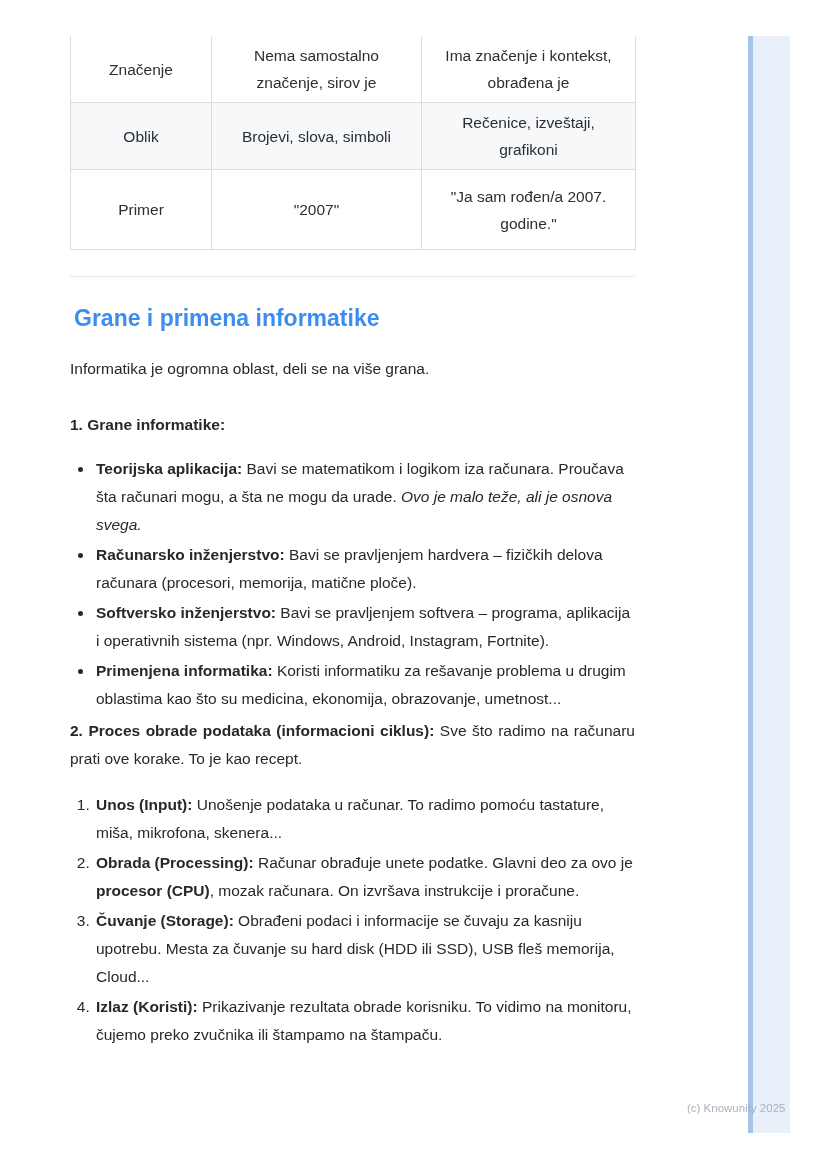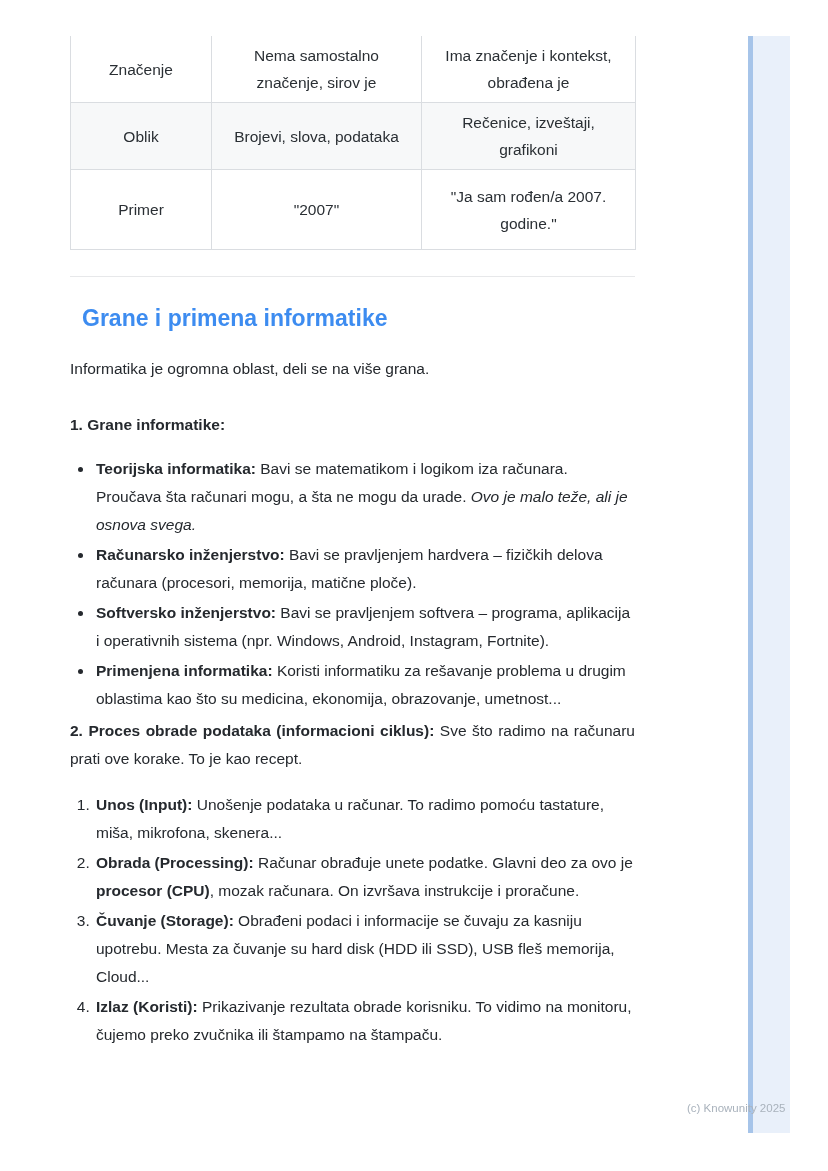--- a/index.html
+++ b/index.html
@@ -38,21 +38,21 @@
   tr.r2 { height: 58px; }
   tr.r3 { height: 80px; }
 
   hr.section-divider {
     border: none;
     border-top: 1px solid #e7e8ea;
     margin: 26px 0 0 0;
   }
 
   h2.section-heading {
-    margin: 28px 0 0 12px;
+    margin: 28px 0 0 4px;
     font-size: 23px;
     line-height: 26px;
     font-weight: 700;
     color: #3d8cf0;
   }
 
   p.body-text {
     margin: 0;
     font-size: 15.5px;
     line-height: 28px;
@@ -113,41 +113,41 @@
         <col style="width:214px">
     </colgroup>
     <tbody>
       <tr class="r1">
         <td>Značenje</td>
         <td>Nema samostalno značenje, sirov je</td>
         <td>Ima značenje i kontekst, obrađena je</td>
       </tr>
       <tr class="r2 striped">
         <td>Oblik</td>
-        <td>Brojevi, slova, podataka</td>
+        <td>Brojevi, slova, simboli</td>
         <td>Rečenice, izveštaji, grafikoni</td>
       </tr>
       <tr class="r3">
         <td>Primer</td>
         <td>"2007"</td>
         <td>"Ja sam rođen/a 2007. godine."</td>
       </tr>
     </tbody>
   </table>
 
   <hr class="section-divider">
 
   <h2 class="section-heading">Grane i primena informatike</h2>
 
   <p class="body-text intro">Informatika je ogromna oblast, deli se na više grana.</p>
 
   <p class="body-text branches-title">1. Grane informatike:</p>
 
   <ul class="rich-list">
-      <li><span class="seg-b">Teorijska informatika:</span><span> Bavi se matematikom i logikom iza računara. Proučava šta računari mogu, a šta ne mogu da urade. </span><span class="seg-i">Ovo je malo teže, ali je osnova svega.</span></li>
+      <li><span class="seg-b">Teorijska aplikacija:</span><span> Bavi se matematikom i logikom iza računara. Proučava šta računari mogu, a šta ne mogu da urade. </span><span class="seg-i">Ovo je malo teže, ali je osnova svega.</span></li>
       <li><span class="seg-b">Računarsko inženjerstvo:</span><span> Bavi se pravljenjem hardvera – fizičkih delova računara (procesori, memorija, matične ploče).</span></li>
       <li><span class="seg-b">Softversko inženjerstvo:</span><span> Bavi se pravljenjem softvera – programa, aplikacija i operativnih sistema (npr. Windows, Android, Instagram, Fortnite).</span></li>
       <li><span class="seg-b">Primenjena informatika:</span><span> Koristi informatiku za rešavanje problema u drugim oblastima kao što su medicina, ekonomija, obrazovanje, umetnost...</span></li>
     </ul>
 
   <p class="body-text process-paragraph"><span class="seg-b">2. Proces obrade podataka (informacioni ciklus):</span><span> Sve što radimo na računaru prati ove korake. To je kao recept.</span></p>
 
   <ol class="rich-list">
       <li><span class="seg-b">Unos (Input):</span><span> Unošenje podataka u računar. To radimo pomoću tastature, miša, mikrofona, skenera...</span></li>
       <li><span class="seg-b">Obrada (Processing):</span><span> Računar obrađuje unete podatke. Glavni deo za ovo je </span><span class="seg-b">procesor (CPU)</span><span>, mozak računara. On izvršava instrukcije i proračune.</span></li>

